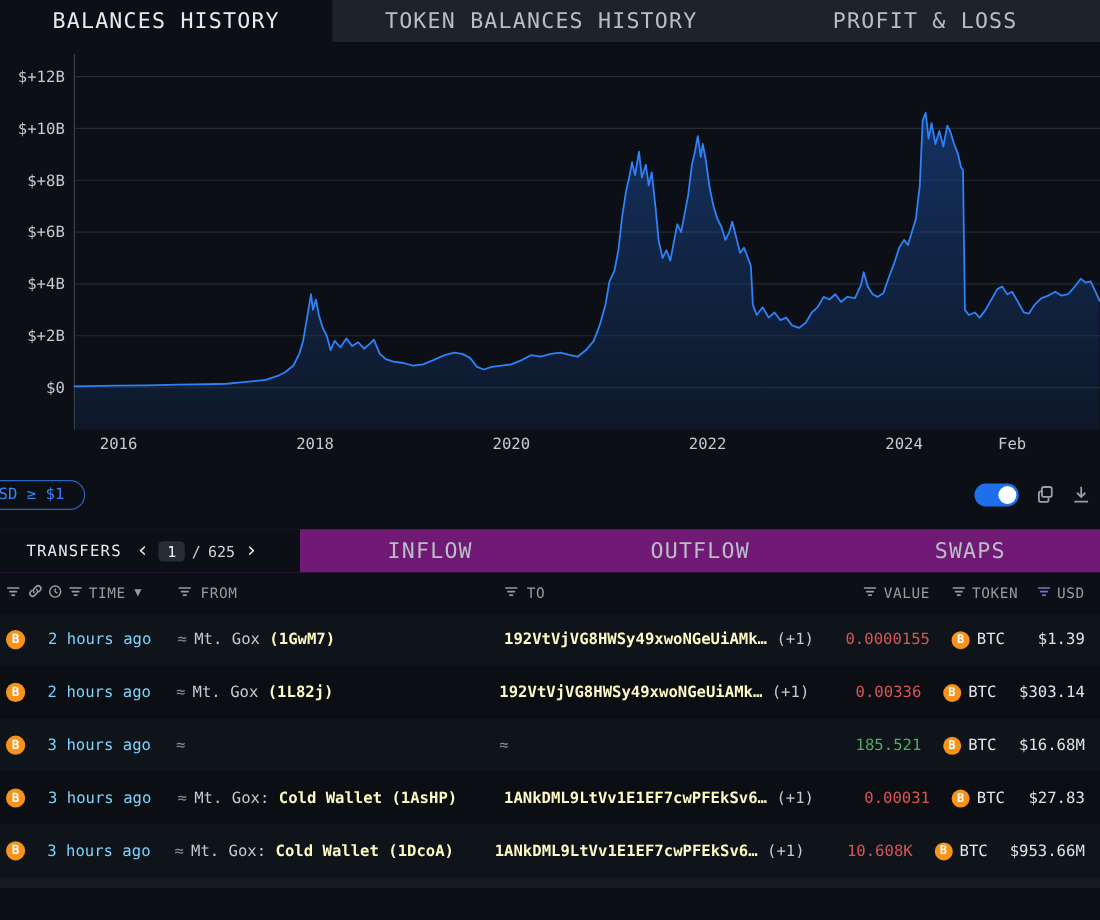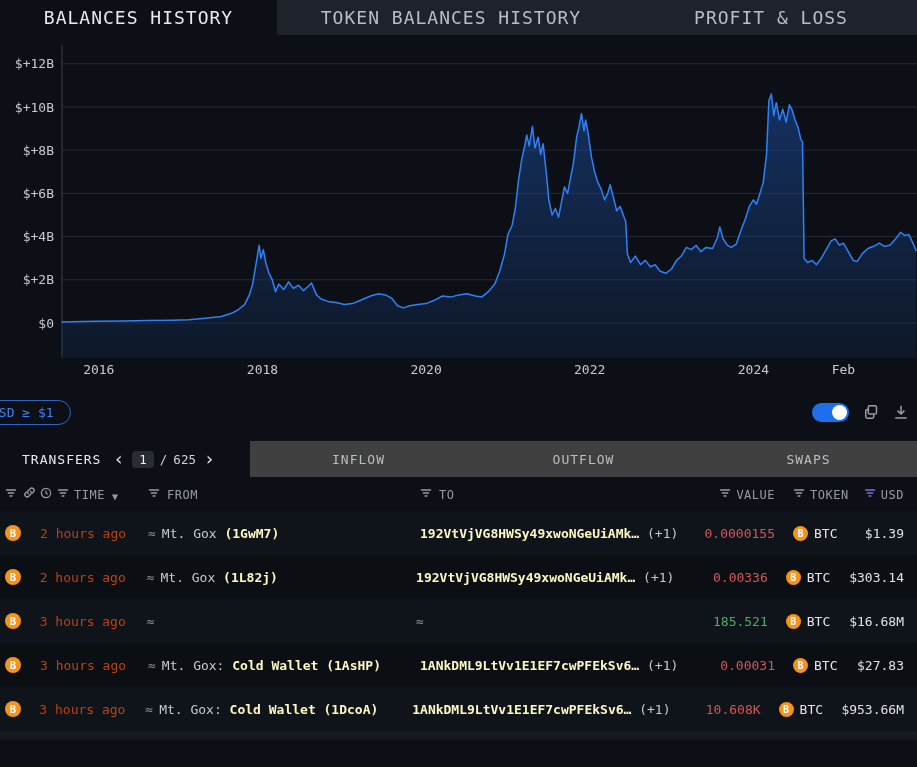--- a/index.html
+++ b/index.html
@@ -35,49 +35,49 @@
   .pill { margin-left:-26px; border:1.5px solid #2b66c4; border-radius:15px;
     color:#3b82f6; padding:4px 16px; font-size:13px; white-space:nowrap; cursor:pointer; }
   .filter-right { display:flex; align-items:center; gap:14px; padding-right:8px; }
   .toggle { width:37px; height:19px; border-radius:10px; background:#1f6feb;
     position:relative; cursor:pointer; }
   .toggle .knob { position:absolute; right:2px; top:2px; width:15px; height:15px;
     border-radius:50%; background:#ffffff; }
   .ico-btn { color:#9aa0a8; cursor:pointer; display:flex; align-items:center; }
 
   
-  .table-tabs { height:36px; display:flex; background:#404040; flex:0 0 auto; }
+  .table-tabs { height:36px; display:flex; background:#701a75; flex:0 0 auto; }
   .tt-active { width:250px; background:#0c0f15; display:flex; align-items:center;
     padding-left:22px; gap:10px; }
   .tt-label { color:#e8eaee; font-size:13px; letter-spacing:1px; }
   .pager { display:flex; align-items:center; gap:6px; color:#cfd3d8; }
   .pager .chev { font-size:18px; line-height:1; color:#e3e6ea; cursor:pointer; padding:0 2px; }
   .page-chip { background:#272c35; border-radius:4px; padding:1px 7px; color:#eef0f3; font-size:12.5px; }
   .page-total { font-size:12.5px; color:#cfd3d8; }
   .tt-other { display:flex; align-items:center; justify-content:center;
-    color:#b9bec6; font-size:13px; letter-spacing:1px; cursor:pointer; }
+    color:#b9bec6; font-size:18px; letter-spacing:1px; cursor:pointer; }
   .tt-inflow { width:217px; } .tt-outflow { width:233px; } .tt-swaps { width:217px; }
 
   
   .thead { height:34px; display:flex; align-items:center; color:#969ca5;
     font-size:12px; letter-spacing:0.5px; flex:0 0 auto; }
   .row { height:44px; display:flex; align-items:center; flex:0 0 auto; cursor:pointer; }
   .row.odd { background:#0f131a; } .row.even { background:#0b0e13; }
 
   .c-icon  { width:40px; padding-left:5px; display:flex; align-items:center; gap:6px; }
   .c-time  { width:108px; display:flex; align-items:center; gap:6px; }
   .c-from  { width:272px; display:flex; align-items:center; white-space:nowrap; overflow:hidden; }
   .c-to    { width:270px; display:flex; align-items:center; white-space:nowrap; overflow:hidden; }
   .c-value { width:85px;  display:flex; justify-content:flex-end; white-space:nowrap; }
   .c-token { width:82px;  padding-left:18px; display:flex; align-items:center; gap:6px; }
   .c-usd   { flex:1; display:flex; justify-content:flex-end; padding-right:13px; white-space:nowrap; }
   .thead .c-value, .thead .c-usd { gap:5px; }
-  .thead .hcell { display:flex; align-items:flex-end; gap:5px; }
-
-  .link-blue { color:#c2410c; }
+  .thead .hcell { display:flex; align-items:center; gap:5px; }
+
+  .link-blue { color:#7dd3fc; }
   .btc-badge { width:16px; height:16px; border-radius:50%; background:#f7931a;
     color:#fff; font-weight:bold; font-size:10.5px; display:inline-flex;
     align-items:center; justify-content:center; flex:0 0 auto; }
   .btc-badge.sm { width:15px; height:15px; font-size:10px; }
   .wave { color:#868d96; margin-right:6px; font-size:13px; }
   .pre { color:#c6cad0; } .boldw { color:#fef9c3; font-weight:bold; }
   .suf { color:#c6cad0; }
   .val-out { color:#d95555; } .val-in { color:#4fae62; }
   .usd-txt { color:#dfe3e8; }
   .tok-txt { color:#e3e6ea; }

